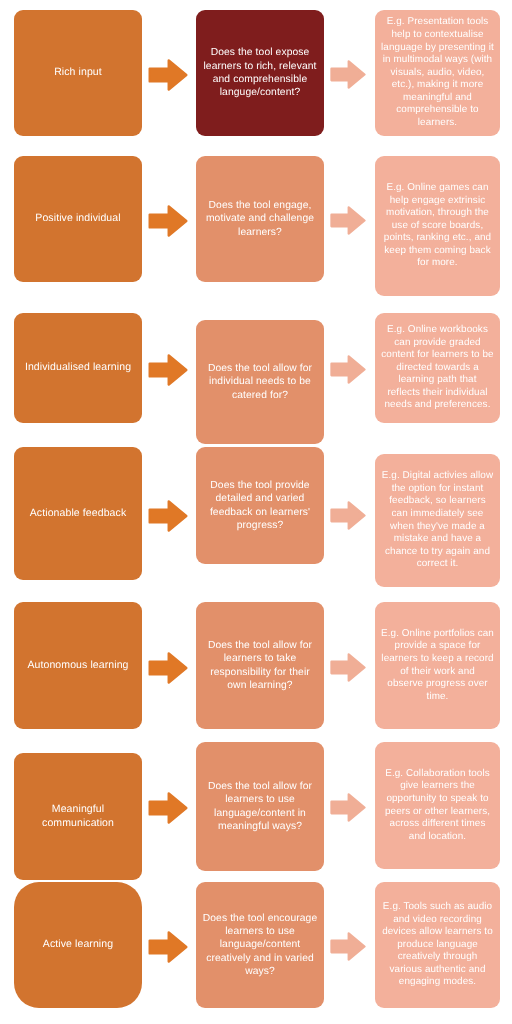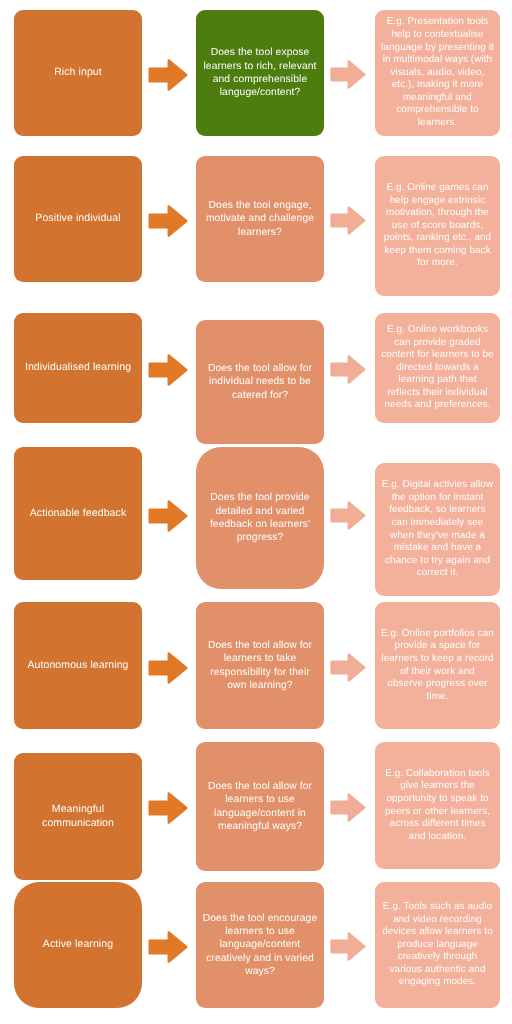--- a/index.html
+++ b/index.html
@@ -102,21 +102,21 @@
 <body>
 
 <div id="flowchart">
     <div class="row" style="top: 10px; height: 126px;">
       <div class="card col-principle" style="top: 0px; height: 126px; background: rgb(210, 116, 47);">
         <span class="card-text">Rich input</span>
       </div>
       <span class="arrow arrow-1" style="top: 49px;"><svg viewBox="0 0 42 34" width="40" height="32">
           <path d="M1.6,10.2 h20.2 v-8.6 l18.6,15.4 l-18.6,15.4 v-8.6 h-20.2 z" fill="#E07826" stroke="#E07826" stroke-width="2.6" stroke-linejoin="round"></path>
         </svg></span>
-      <div class="card col-question" style="top: 0px; height: 126px; background: #4d7c0f;">
+      <div class="card col-question" style="top: 0px; height: 126px; background: #7f1d1d;">
         <span class="card-text">Does the tool expose learners to rich, relevant and comprehensible languge/content?</span>
       </div>
       <span class="arrow arrow-2" style="top: 50px;"><svg viewBox="0 0 42 34" width="36" height="29">
           <path d="M1.6,10.2 h20.2 v-8.6 l18.6,15.4 l-18.6,15.4 v-8.6 h-20.2 z" fill="#F0AE96" stroke="#F0AE96" stroke-width="2.6" stroke-linejoin="round"></path>
         </svg></span>
       <div class="card col-example" style="top: 0px; height: 126px; background: rgb(243, 176, 155);">
         <span class="card-text">E.g. Presentation tools help to contextualise language by presenting it in multimodal ways (with visuals, audio, video, etc.), making it more meaningful and comprehensible to learners.</span>
       </div>
     </div>
     <div class="row" style="top: 156px; height: 126px;">
@@ -153,27 +153,27 @@
         <span class="card-text">E.g. Online workbooks can provide graded content for learners to be directed towards a learning path that reflects their individual needs and preferences.</span>
       </div>
     </div>
     <div class="row" style="top: 447px; height: 133px;">
       <div class="card col-principle" style="top: 0px; height: 133px; background: rgb(210, 116, 47);">
         <span class="card-text">Actionable feedback</span>
       </div>
       <span class="arrow arrow-1" style="top: 53px;"><svg viewBox="0 0 42 34" width="40" height="32">
           <path d="M1.6,10.2 h20.2 v-8.6 l18.6,15.4 l-18.6,15.4 v-8.6 h-20.2 z" fill="#E07826" stroke="#E07826" stroke-width="2.6" stroke-linejoin="round"></path>
         </svg></span>
-      <div class="card col-question" style="top: 0px; height: 142px; background: rgb(226, 144, 106); border-radius: 25px;">
+      <div class="card col-question" style="top: 0px; height: 117px; background: rgb(226, 144, 106);">
         <span class="card-text">Does the tool provide detailed and varied feedback on learners' progress?</span>
       </div>
       <span class="arrow arrow-2" style="top: 54px;"><svg viewBox="0 0 42 34" width="36" height="29">
           <path d="M1.6,10.2 h20.2 v-8.6 l18.6,15.4 l-18.6,15.4 v-8.6 h-20.2 z" fill="#F0AE96" stroke="#F0AE96" stroke-width="2.6" stroke-linejoin="round"></path>
         </svg></span>
-      <div class="card col-example" style="top: 16px; height: 133px; background: rgb(243, 176, 155);">
+      <div class="card col-example" style="top: 7px; height: 133px; background: rgb(243, 176, 155);">
         <span class="card-text">E.g. Digital activies allow the option for instant feedback, so learners can immediately see when they've made a mistake and have a chance to try again and correct it.</span>
       </div>
     </div>
     <div class="row" style="top: 602px; height: 127px;">
       <div class="card col-principle" style="top: 0px; height: 127px; background: rgb(210, 116, 47);">
         <span class="card-text">Autonomous learning</span>
       </div>
       <span class="arrow arrow-1" style="top: 50px;"><svg viewBox="0 0 42 34" width="40" height="32">
           <path d="M1.6,10.2 h20.2 v-8.6 l18.6,15.4 l-18.6,15.4 v-8.6 h-20.2 z" fill="#E07826" stroke="#E07826" stroke-width="2.6" stroke-linejoin="round"></path>
         </svg></span>

